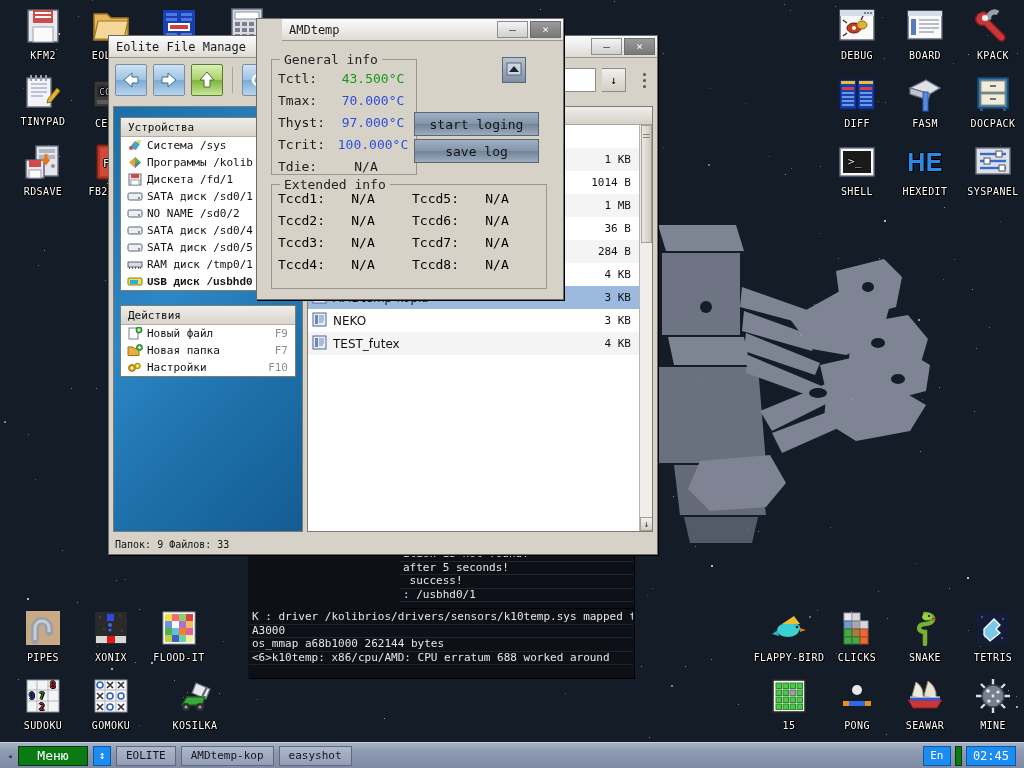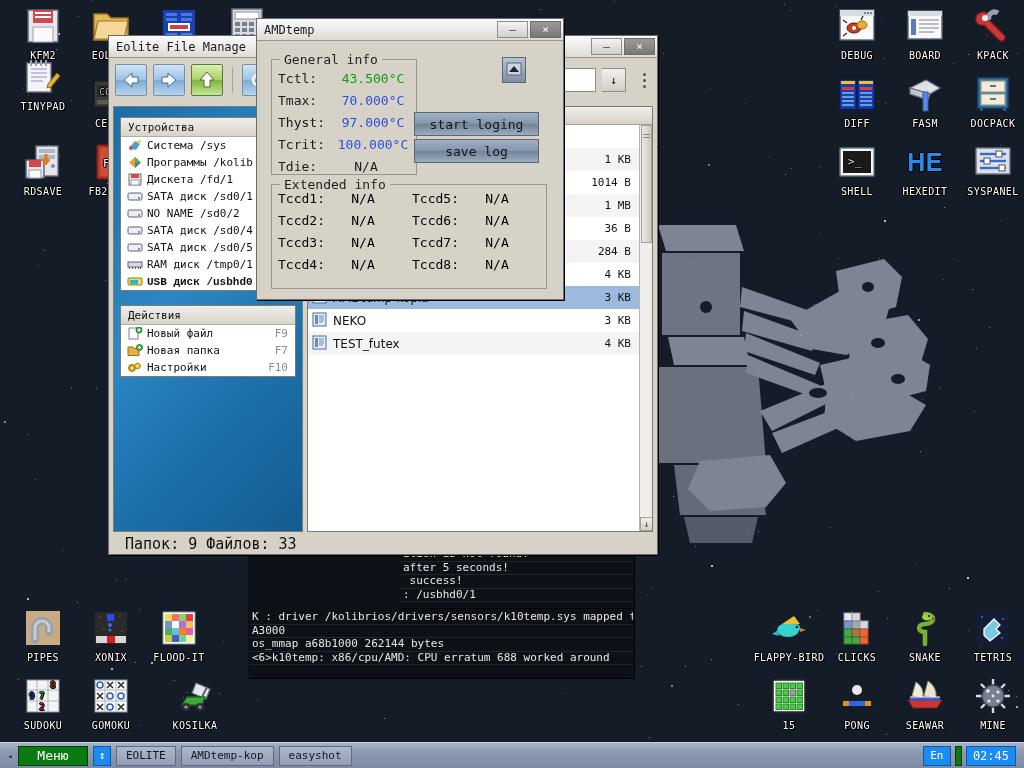--- a/index.html
+++ b/index.html
@@ -119,22 +119,22 @@
   .frow .nm { flex:1; white-space:nowrap; overflow:hidden; }
   .frow .ext { width:58px; font-family:"DejaVu Sans Mono", monospace; font-size:11px; text-align:center;}
   .frow .sz  { width:66px; font-family:"DejaVu Sans Mono", monospace; font-size:11px; text-align:right; padding-right:8px;}
   .vscroll { position:absolute; right:0; top:18px; bottom:0; width:13px; background:#f0eeea; border-left:1px solid #b9b5ac;}
   .vthumb { position:absolute; left:1px; width:11px; background: linear-gradient(to right,#eceae4,#ccc8bf);
             border:1px solid #a49f95; }
   .vdown { position:absolute; left:0; bottom:0; width:13px; height:14px;
            background: linear-gradient(to bottom,#f2f0ec,#d3cfc6); border:1px solid #a49f95;
            display:flex;align-items:center;justify-content:center;font-size:9px;color:#333;cursor:pointer;}
   .statusbar { position:absolute; left:0; right:0; bottom:0; height:20px;
-               display:flex; align-items:center; padding-left:16px;
-               font-size:15px; color:#111; font-family:"DejaVu Sans Mono", monospace; }
+               display:flex; align-items:center; padding-left:6px;
+               font-size:10px; color:#111; font-family:"DejaVu Sans Mono", monospace; }
 
   
   #amdtemp { left: 256px; top: 18px; width: 308px; height: 282px; }
   #amdtemp .body { position:absolute; left:0; top:22px; right:0; bottom:0; background:#d6d2c8; }
   .fieldset { position:absolute; border:1px solid #9a968c; }
   .legend { position:absolute; top:-8px; left:8px; background:#d6d2c8; padding:0 4px;
             font-size:13px; color:#222; font-family:"DejaVu Sans Mono", monospace; }
   .trow { display:flex; font-size:13px; font-family:"DejaVu Sans Mono", monospace; height:22px; align-items:center;}
   .trow .lab { width:58px; color:#1b1b1b; }
   .trow .val { flex:1; text-align:center; color:#2d4ed8; }
@@ -811,21 +811,21 @@
             </div>
             <div class="vdown">↓</div>
           </div>
         </div>
       </div>
 
       <div class="statusbar">Папок: 9   Файлов: 33</div>
     </div>
   </div>
 
-  <div id="amdtemp" class="win win-frame" style="z-index:20;">
+  <div id="amdtemp" class="win win-frame" style="z-index:20;padding-left:25px;">
     <div class="titlebar">
       <span class="ttl">AMDtemp</span>
       <div class="tbtn">–</div>
       <div class="tbtn close">×</div>
     </div>
     <div class="body">
 
       <div class="upbtn" style="left:245px; top:16px;">
         <span>
           <svg width="16" height="14" viewBox="0 0 16 14">
@@ -965,21 +965,21 @@
               <rect x="4" y="26" width="5" height="4"></rect>
               <rect x="11" y="26" width="5" height="4"></rect>
               <rect x="18" y="26" width="5" height="4"></rect>
             </g>
             <rect x="25" y="14" width="4" height="10" fill="#d04040"></rect>
             <rect x="25" y="26" width="4" height="4" fill="#3a6ad0"></rect>
           </svg>
         </div>
         <span class="cap">CALC</span>
       </div>
-      <div class="dicon" style="left: 6px; top: 57px;">
+      <div class="dicon" style="left: 6px; top: 72px;">
         <div class="glyph">
           <svg width="38" height="36" viewBox="0 0 38 36">
             <rect x="3" y="4" width="24" height="29" fill="#f4f4f8" stroke="#6a7080" stroke-width="1.4"></rect>
             <g stroke="#8a90c0">
               <path d="M7,10 h16 M7,14 h16 M7,18 h16 M7,22 h12"></path>
             </g>
             <g fill="#9aa0b0">
               <rect x="6" y="1" width="2" height="6"></rect>
               <rect x="11" y="1" width="2" height="6"></rect>
               <rect x="16" y="1" width="2" height="6"></rect>

